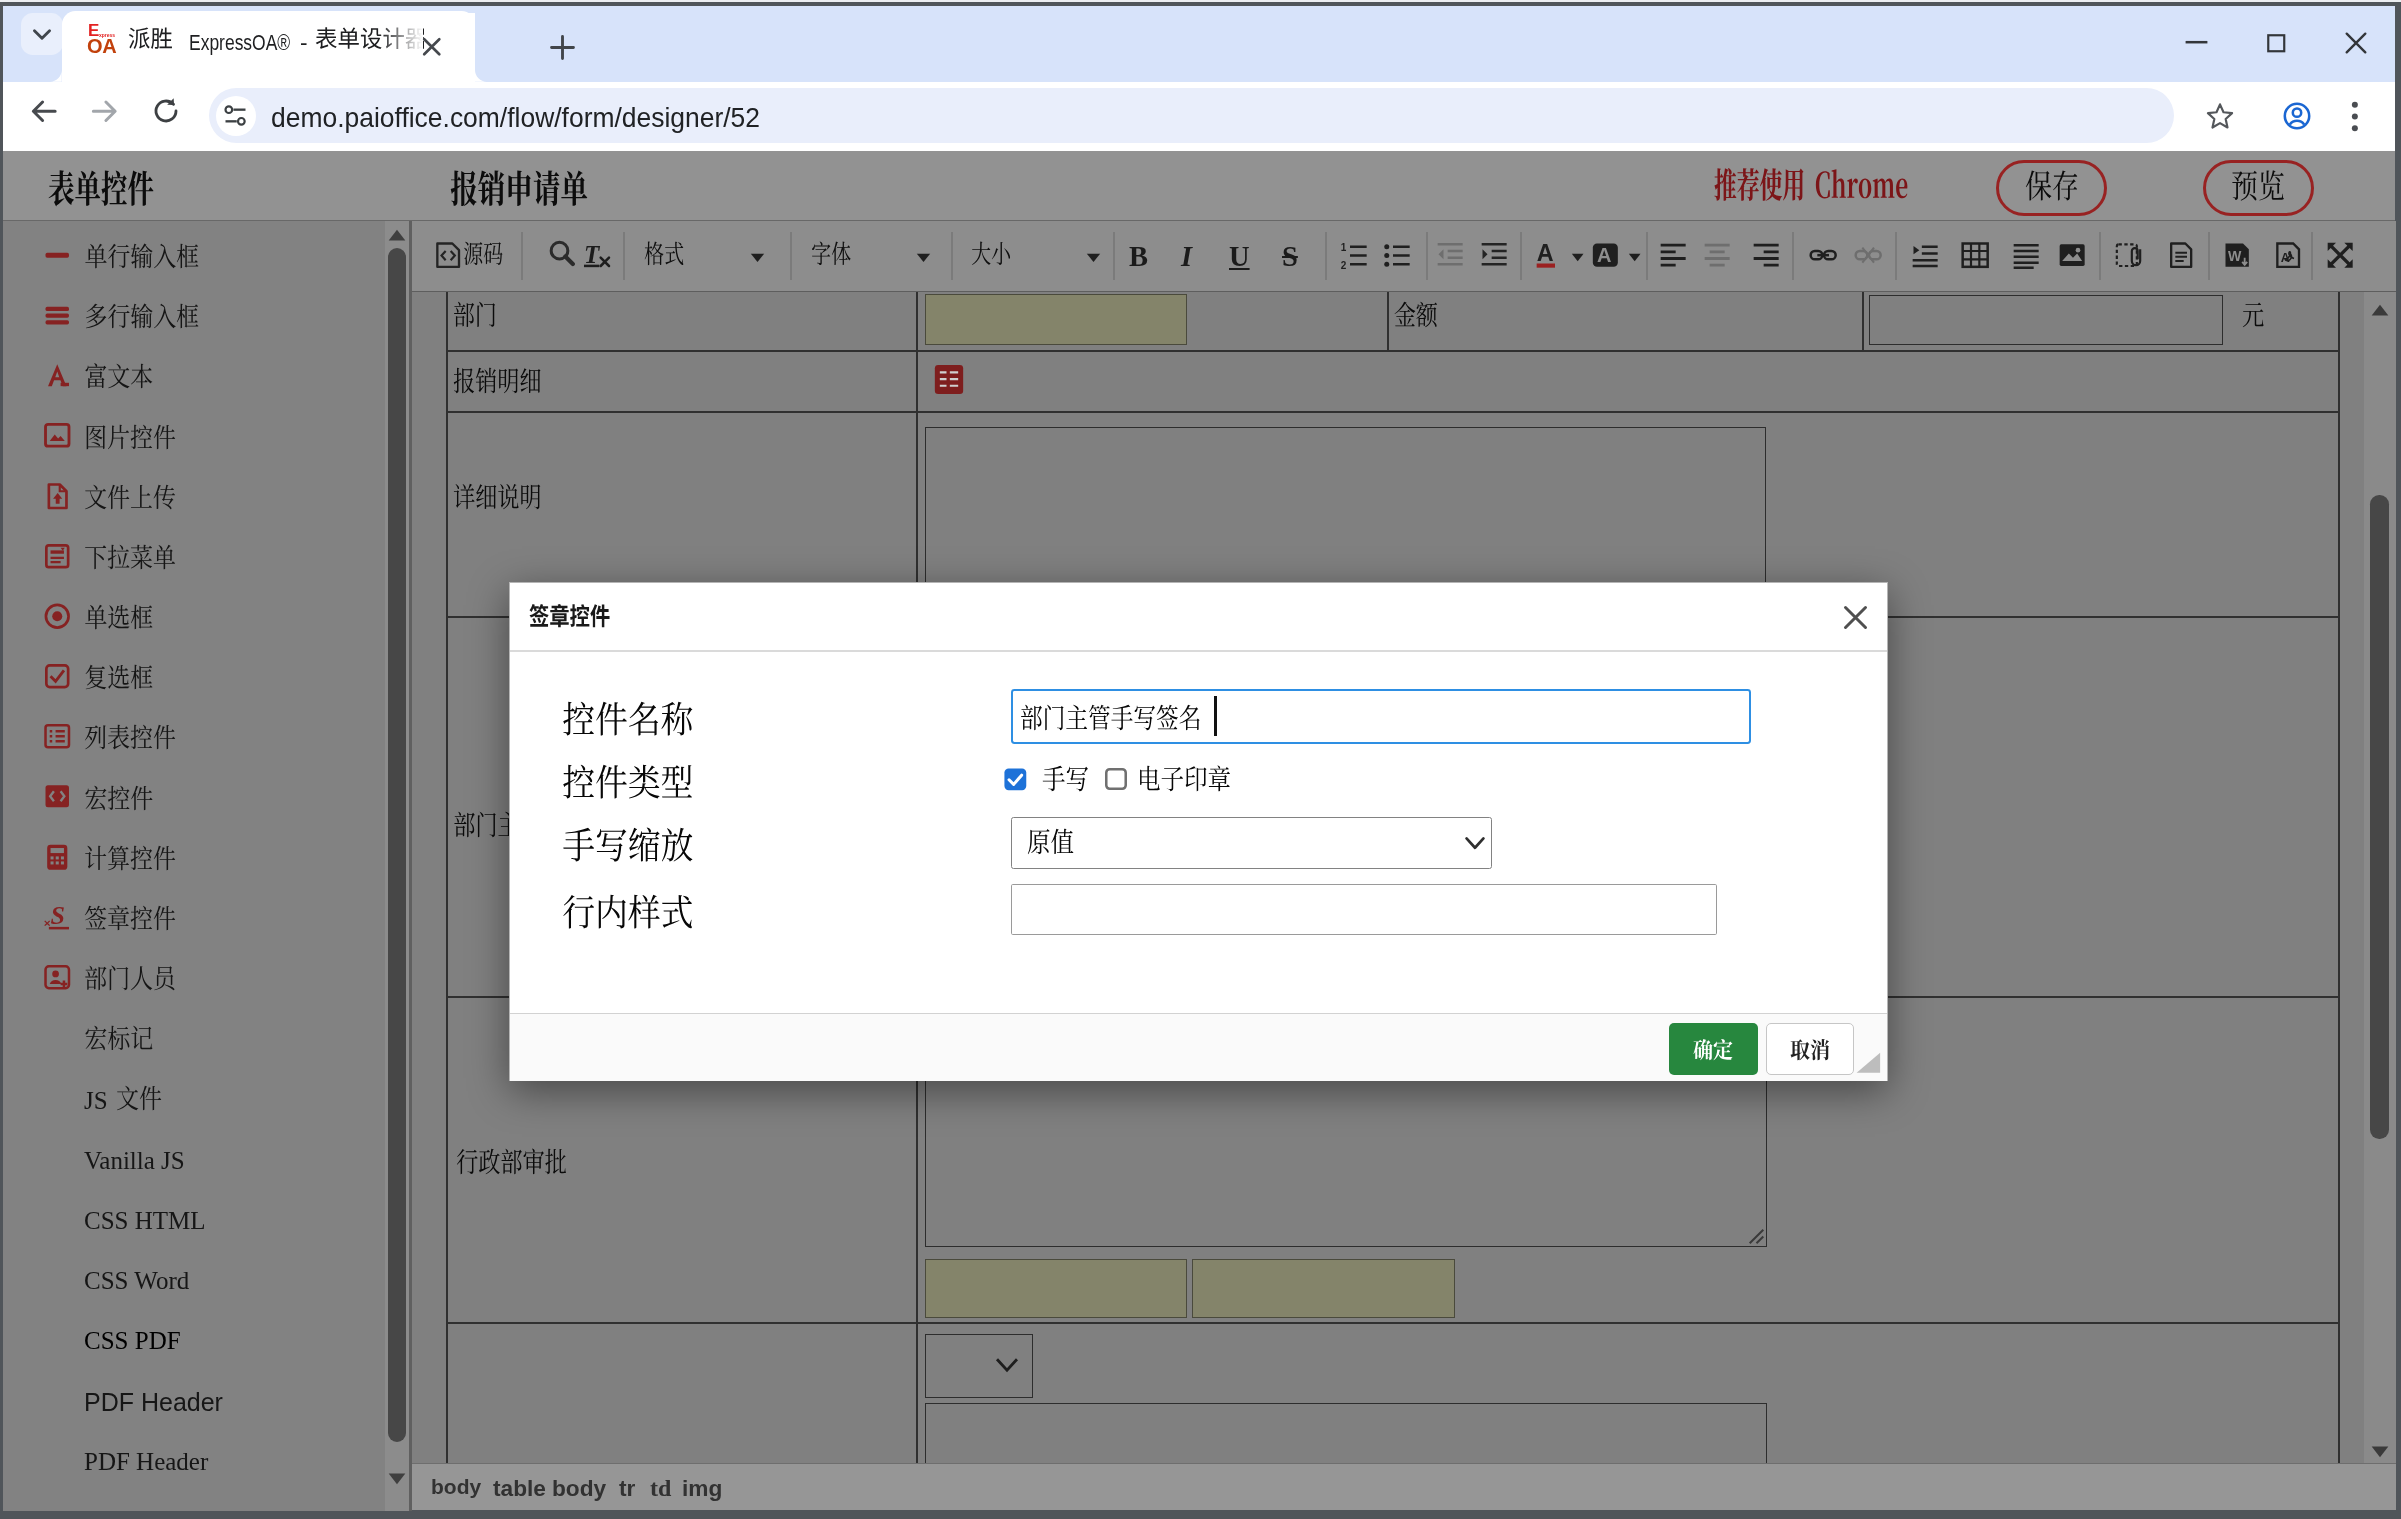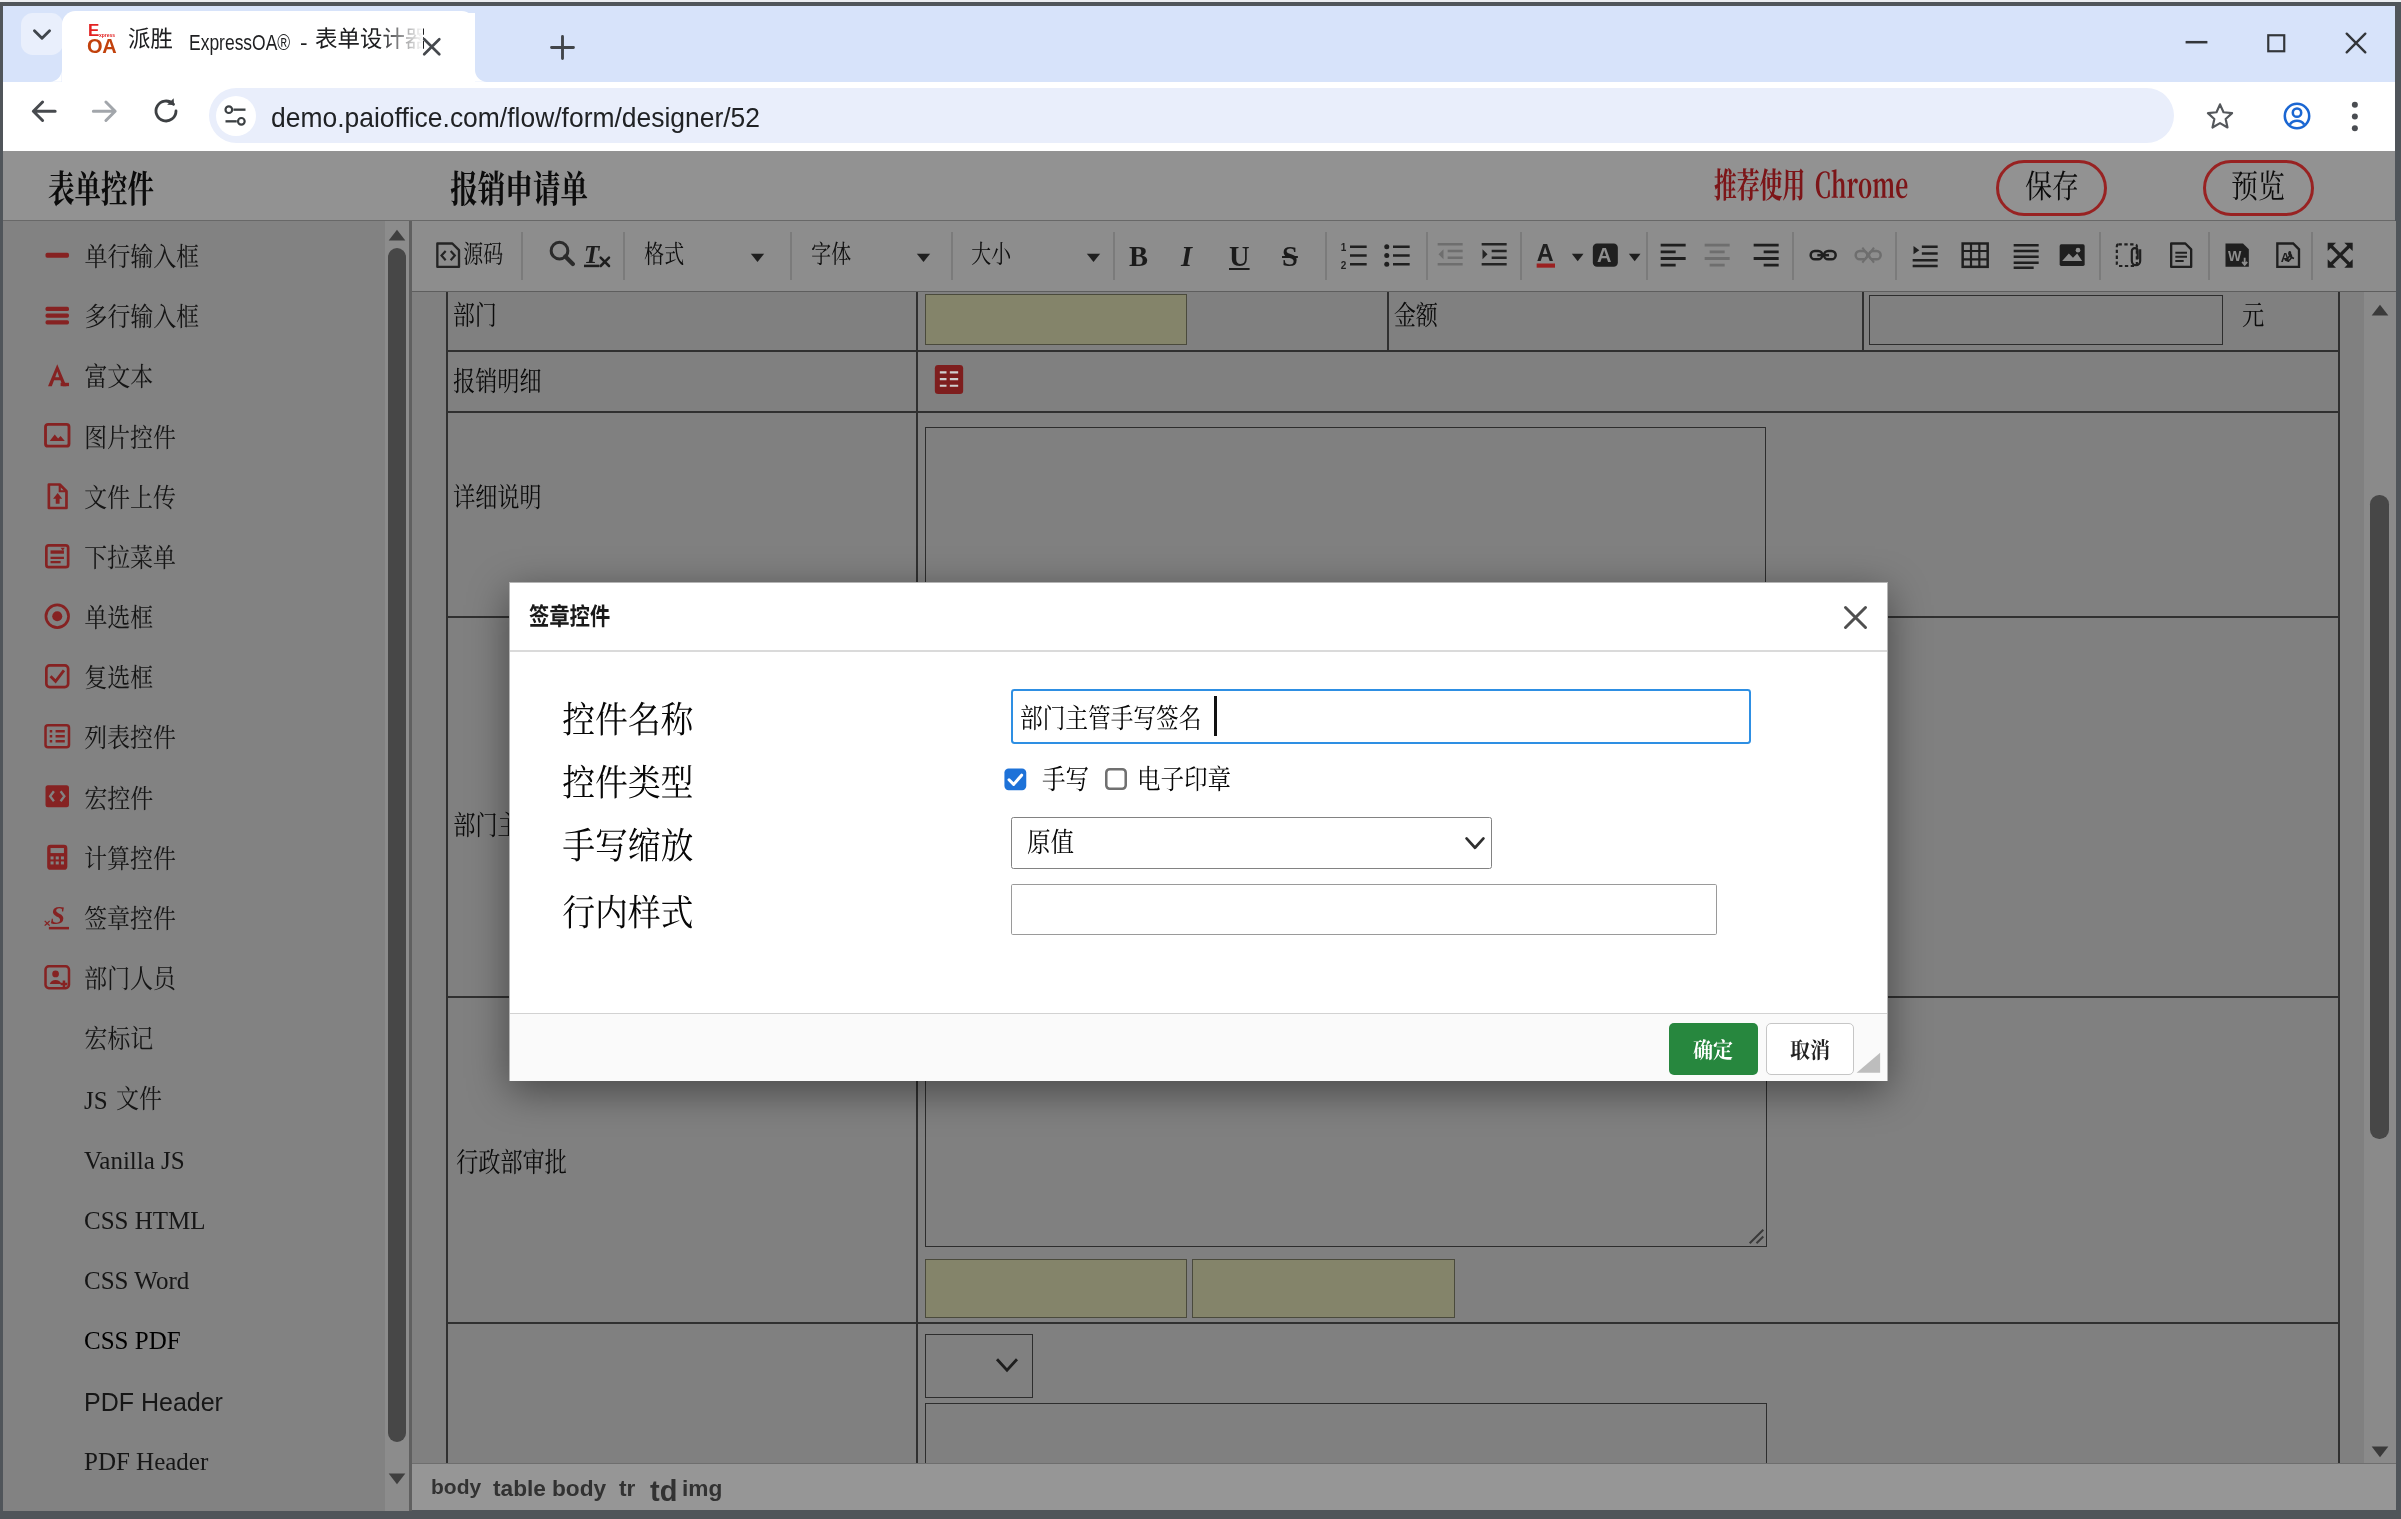--- a/index.html
+++ b/index.html
@@ -714,21 +714,21 @@
 <div class="abs" style="left:925px;top:1334px;width:108px;height:64px;border:1.7px solid #2d2d2d"></div>
 <svg class="abs" style="left:992px;top:1356px" width="30" height="20" viewBox="0 0 36 24">
     <path d="M6 4 L18 17 L30 4" stroke="#1e1e1e" stroke-width="3.4" fill="none"></path>
   </svg>
 <div class="abs" style="left:925px;top:1403px;width:842px;height:60px;border:1.7px solid #2d2d2d;border-bottom:none"></div>
 <div class="abs" style="left:412px;top:1463px;width:1984px;height:47px;background:#969696;border-top:1.7px solid #6e6e6e"></div>
 <div class="abs" style="left:431px;top:1475px;white-space:nowrap;font-family:'Liberation Sans',sans-serif;font-weight:bold;font-size:21px;color:#323232">body</div>
 <div class="abs" style="left:493px;top:1475px;white-space:nowrap;font-family:'Liberation Sans',sans-serif;font-weight:bold;font-size:22.7px;color:#323232">table</div>
 <div class="abs" style="left:552px;top:1475px;white-space:nowrap;font-family:'Liberation Sans',sans-serif;font-weight:bold;font-size:22.7px;color:#323232">body</div>
 <div class="abs" style="left:619px;top:1475px;white-space:nowrap;font-family:'Liberation Sans',sans-serif;font-weight:bold;font-size:22.7px;color:#323232">tr</div>
-<div class="abs" style="left:650px;top:1475px;white-space:nowrap;font-family:Liberation Sans, sans-serif;font-weight:bold;font-size:29px;color:#323232">td</div>
+<div class="abs" style="left:650px;top:1475px;white-space:nowrap;font-family:Liberation Serif, serif;font-weight:bold;font-size:24px;color:#323232">td</div>
 <div class="abs" style="left:682px;top:1475px;white-space:nowrap;font-family:'Liberation Sans',sans-serif;font-weight:bold;font-size:22.7px;color:#323232">img</div>
 <div class="abs" style="left:2364px;top:292px;width:32px;height:1171px;background:#8a8a8a"></div>
 <svg class="abs" style="left:2370px;top:303px" width="20" height="15" viewBox="0 0 24 18">
     <path d="M12 2 L2 15 L22 15 Z" fill="#3a3a3a"></path>
   </svg>
 <div class="abs" style="left:2370px;top:495px;width:18.5px;height:644px;background:#474747;border-radius:9.2px"></div>
 <svg class="abs" style="left:2370px;top:1444px" width="20" height="15" viewBox="0 0 24 18">
     <path d="M2 3 L22 3 L12 16 Z" fill="#3a3a3a"></path>
   </svg>
 <div class="abs" style="left:509px;top:582px;width:1379px;height:499px;background:#fff;border:0.8px solid #b5b5b5;box-shadow:0 10px 38px rgba(0,0,0,0.45)"></div>

